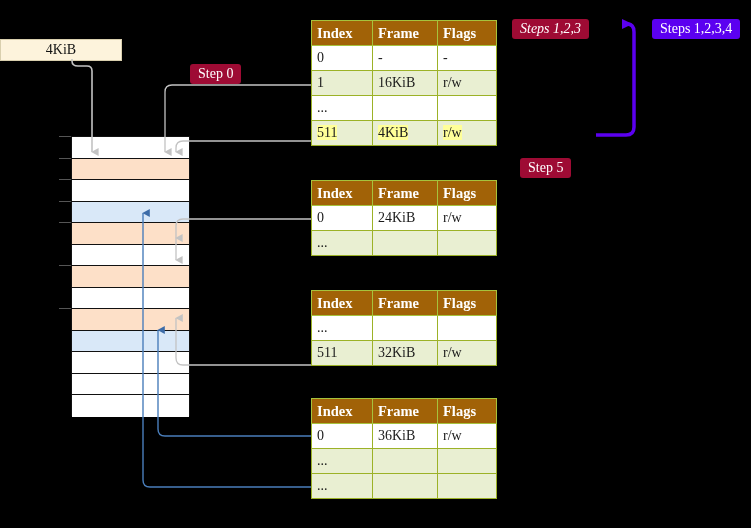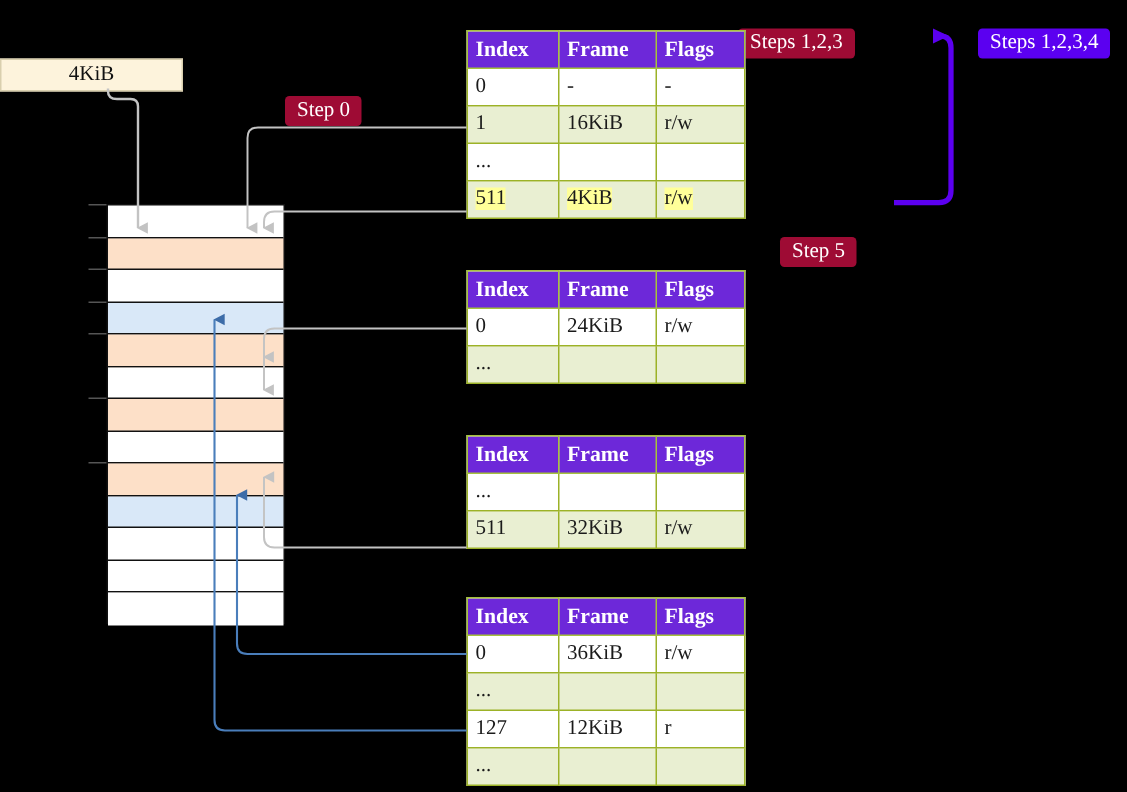--- a/index.html
+++ b/index.html
@@ -6,21 +6,21 @@
   body{width:751px;height:528px;position:relative;overflow:hidden;
        font-family:"Liberation Serif","DejaVu Serif",serif;}
 
   
   .ptable{position:absolute;border-collapse:collapse;
           border:1px solid #9cb227;background:#fff;
           font-size:14px;color:#1a1a1a;}
   .ptable td,.ptable th{border:1px solid #9cb227;
           padding:2px 5px;text-align:left;height:20px;
           vertical-align:middle;white-space:nowrap;}
-  .ptable th{background:#6d28d9;color:#ffffff;font-weight:bold;
+  .ptable th{background:#a16207;color:#ffffff;font-weight:bold;
           border:1px solid #a6c23c;font-size:14.5px;}
   .ptable tr.alt td{background:#e9efd2;}
   .ptable tr.plain td{background:#ffffff;}
   .c-index{width:50px;}
   .c-frame{width:54px;}
   .c-flags{width:48px;}
   .hl{background:#ffff99;}
 
   
   .badge{position:absolute;color:#fff;font-size:14px;
@@ -50,21 +50,21 @@
 </style>
 </head>
 <body>
 
 <div class="kbox" style="left:0px;top:39px;width:120px;height:20px;">
   <span>4KiB</span>
 </div>
 
 <div class="badge badge-red" style="left:190px;top:41px;margin-top:23px;"><span>Step 0</span></div>
 
-<div class="badge badge-red" style="left:492px;top:19px;"><span>Steps 1,2,3</span></div>
+<div class="badge badge-red" style="left:512px;top:19px;font-style:italic;"><span>Steps 1,2,3</span></div>
 
 <div class="badge badge-purple" style="left:652px;top:19px;"><span>Steps 1,2,3,4</span></div>
 
 <div class="badge badge-red" style="left:520px;top:158px;"><span>Step 5</span></div>
 
 <div id="mem">
     <div class="mrow m-white" style="top: 0px; height: 21.5385px;"></div>
     <div class="mrow m-orange" style="top: 21.5385px; height: 21.5385px;"></div>
     <div class="mrow m-white" style="top: 43.0769px; height: 21.5385px;"></div>
     <div class="mrow m-blue" style="top: 64.6154px; height: 21.5385px;"></div>
@@ -164,25 +164,20 @@
       <tr class="plain">
         <td class="c-index">0</td>
         <td class="c-frame">36KiB</td>
         <td class="c-flags">r/w</td>
       </tr>
       <tr class="alt">
         <td class="c-index">...</td>
         <td class="c-frame"></td>
         <td class="c-flags"></td>
       </tr>
-      <tr class="plain">
-        <td class="c-index">127</td>
-        <td class="c-frame">12KiB</td>
-        <td class="c-flags">r</td>
-      </tr>
       <tr class="alt">
         <td class="c-index">...</td>
         <td class="c-frame"></td>
         <td class="c-flags"></td>
       </tr>
     </tbody>
   </table>
 
 <svg class="overlay">
   <defs>

